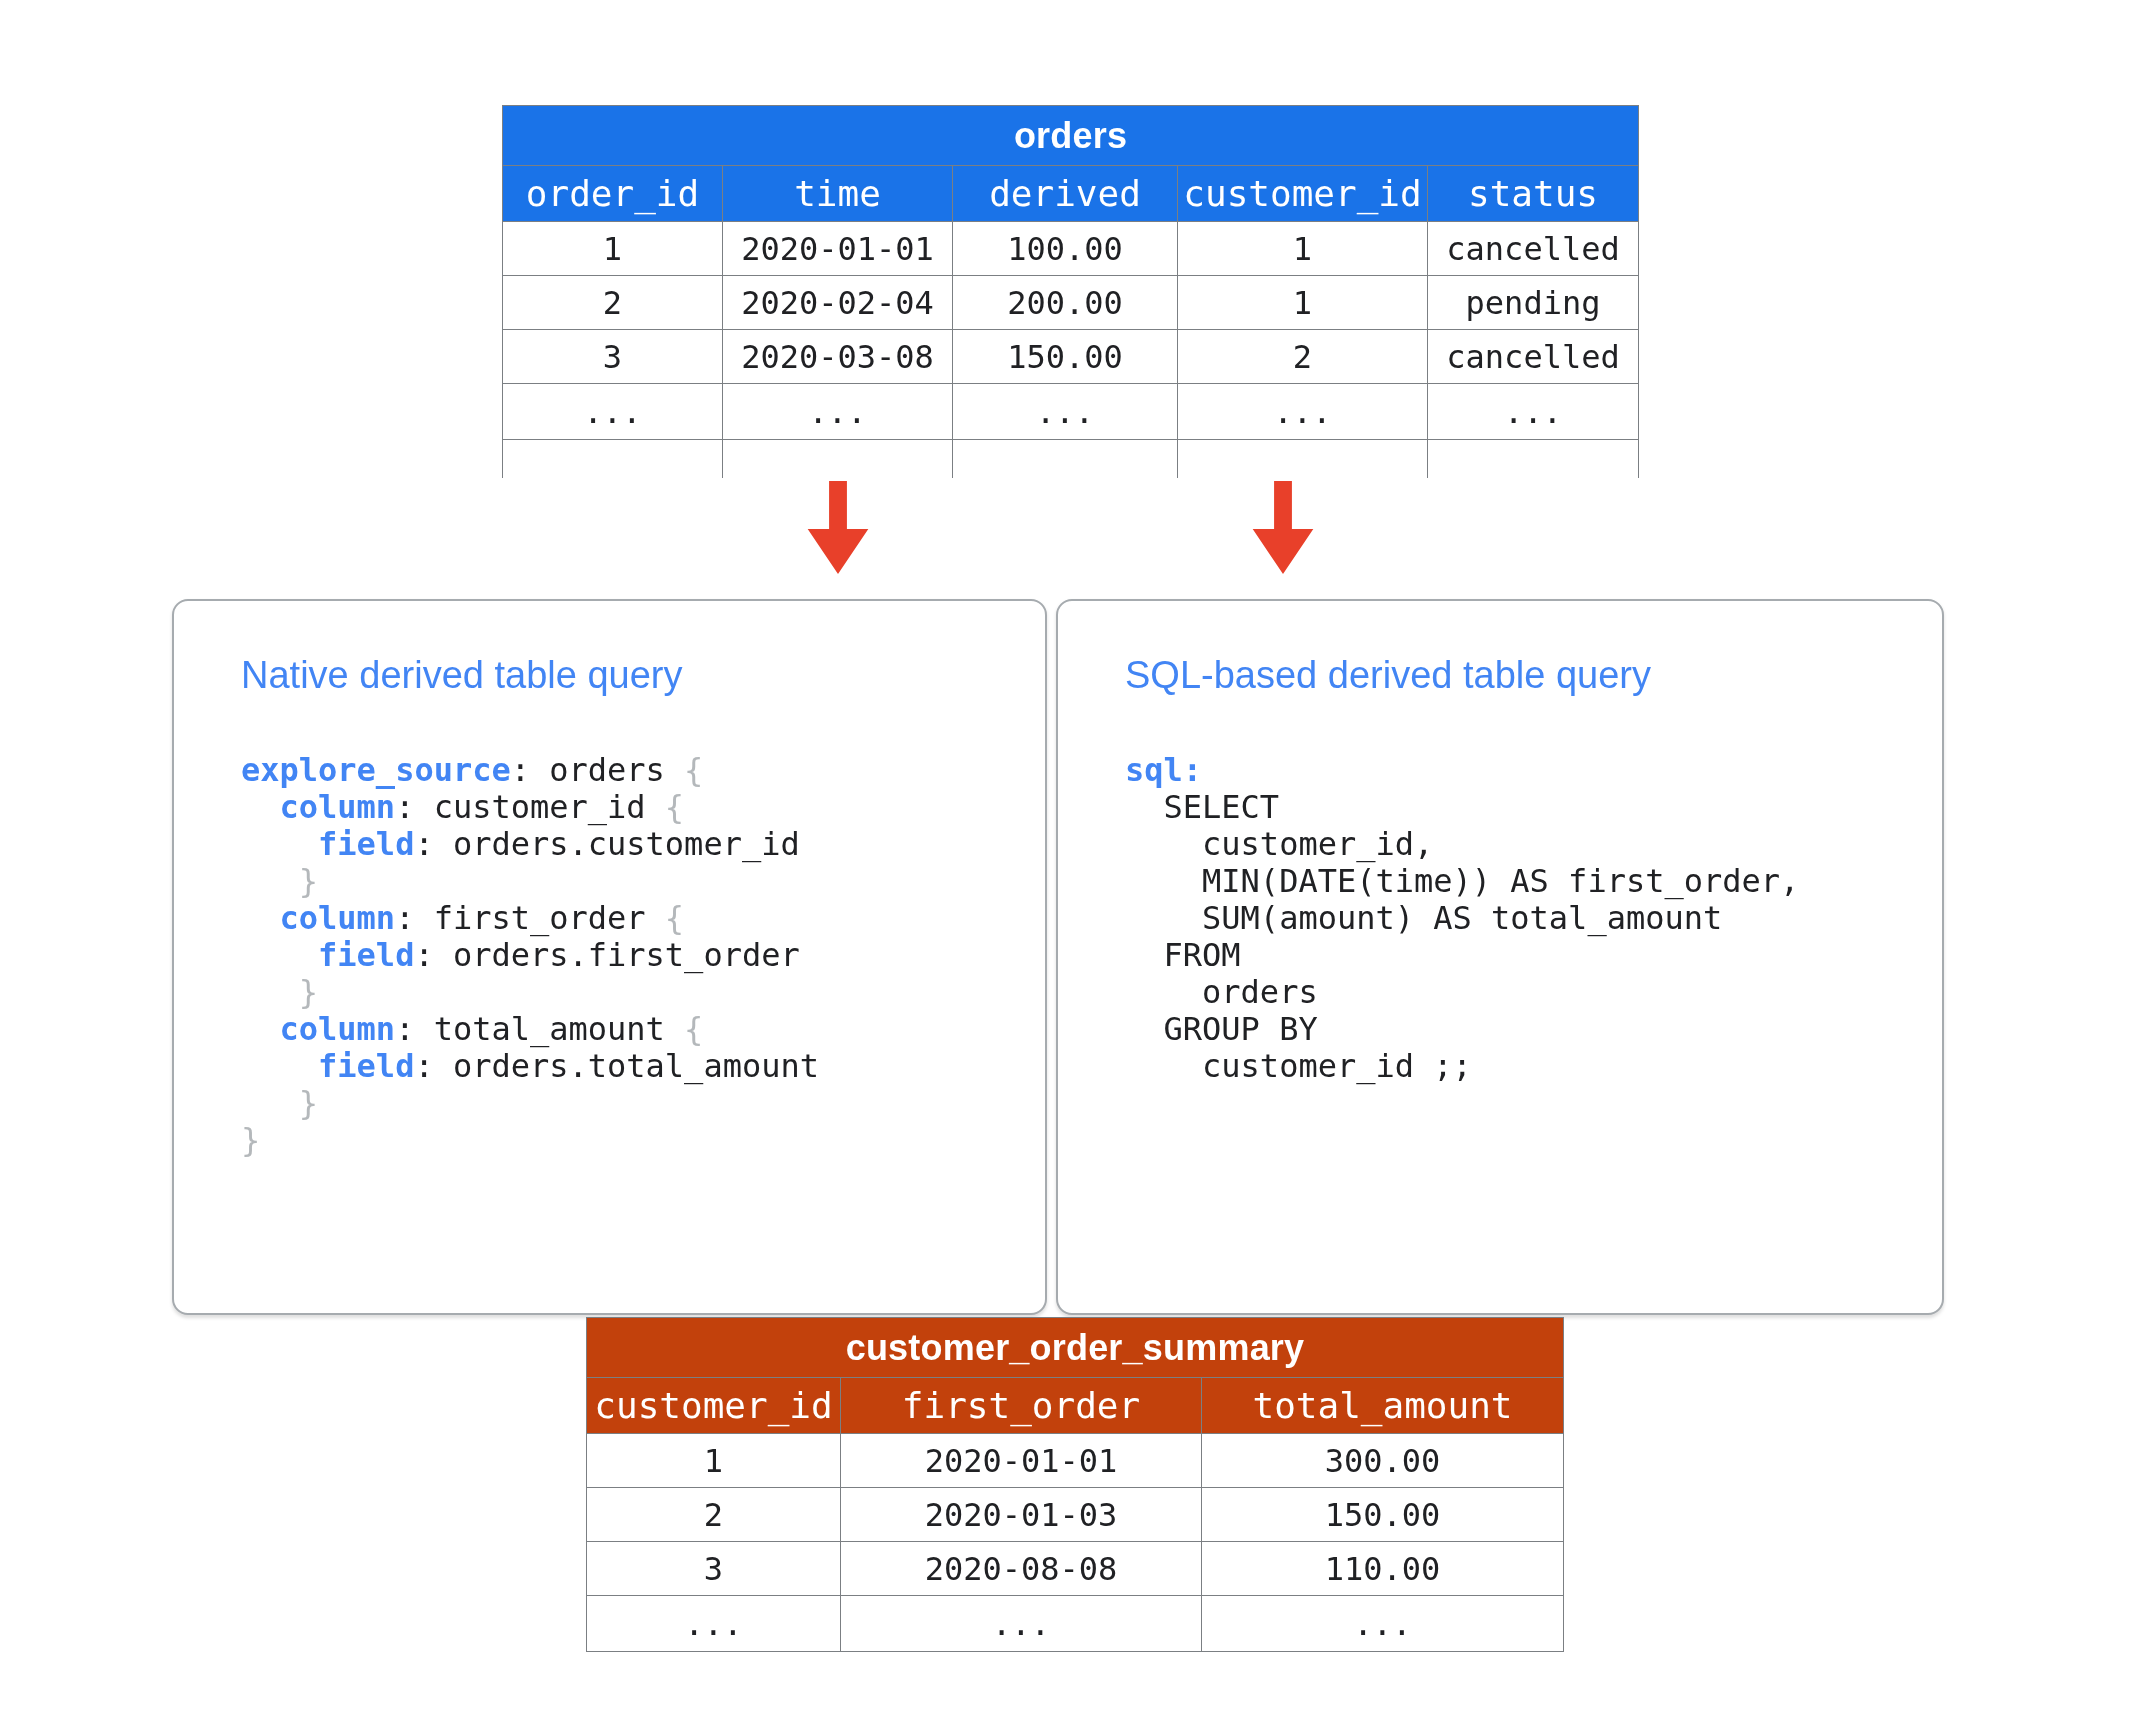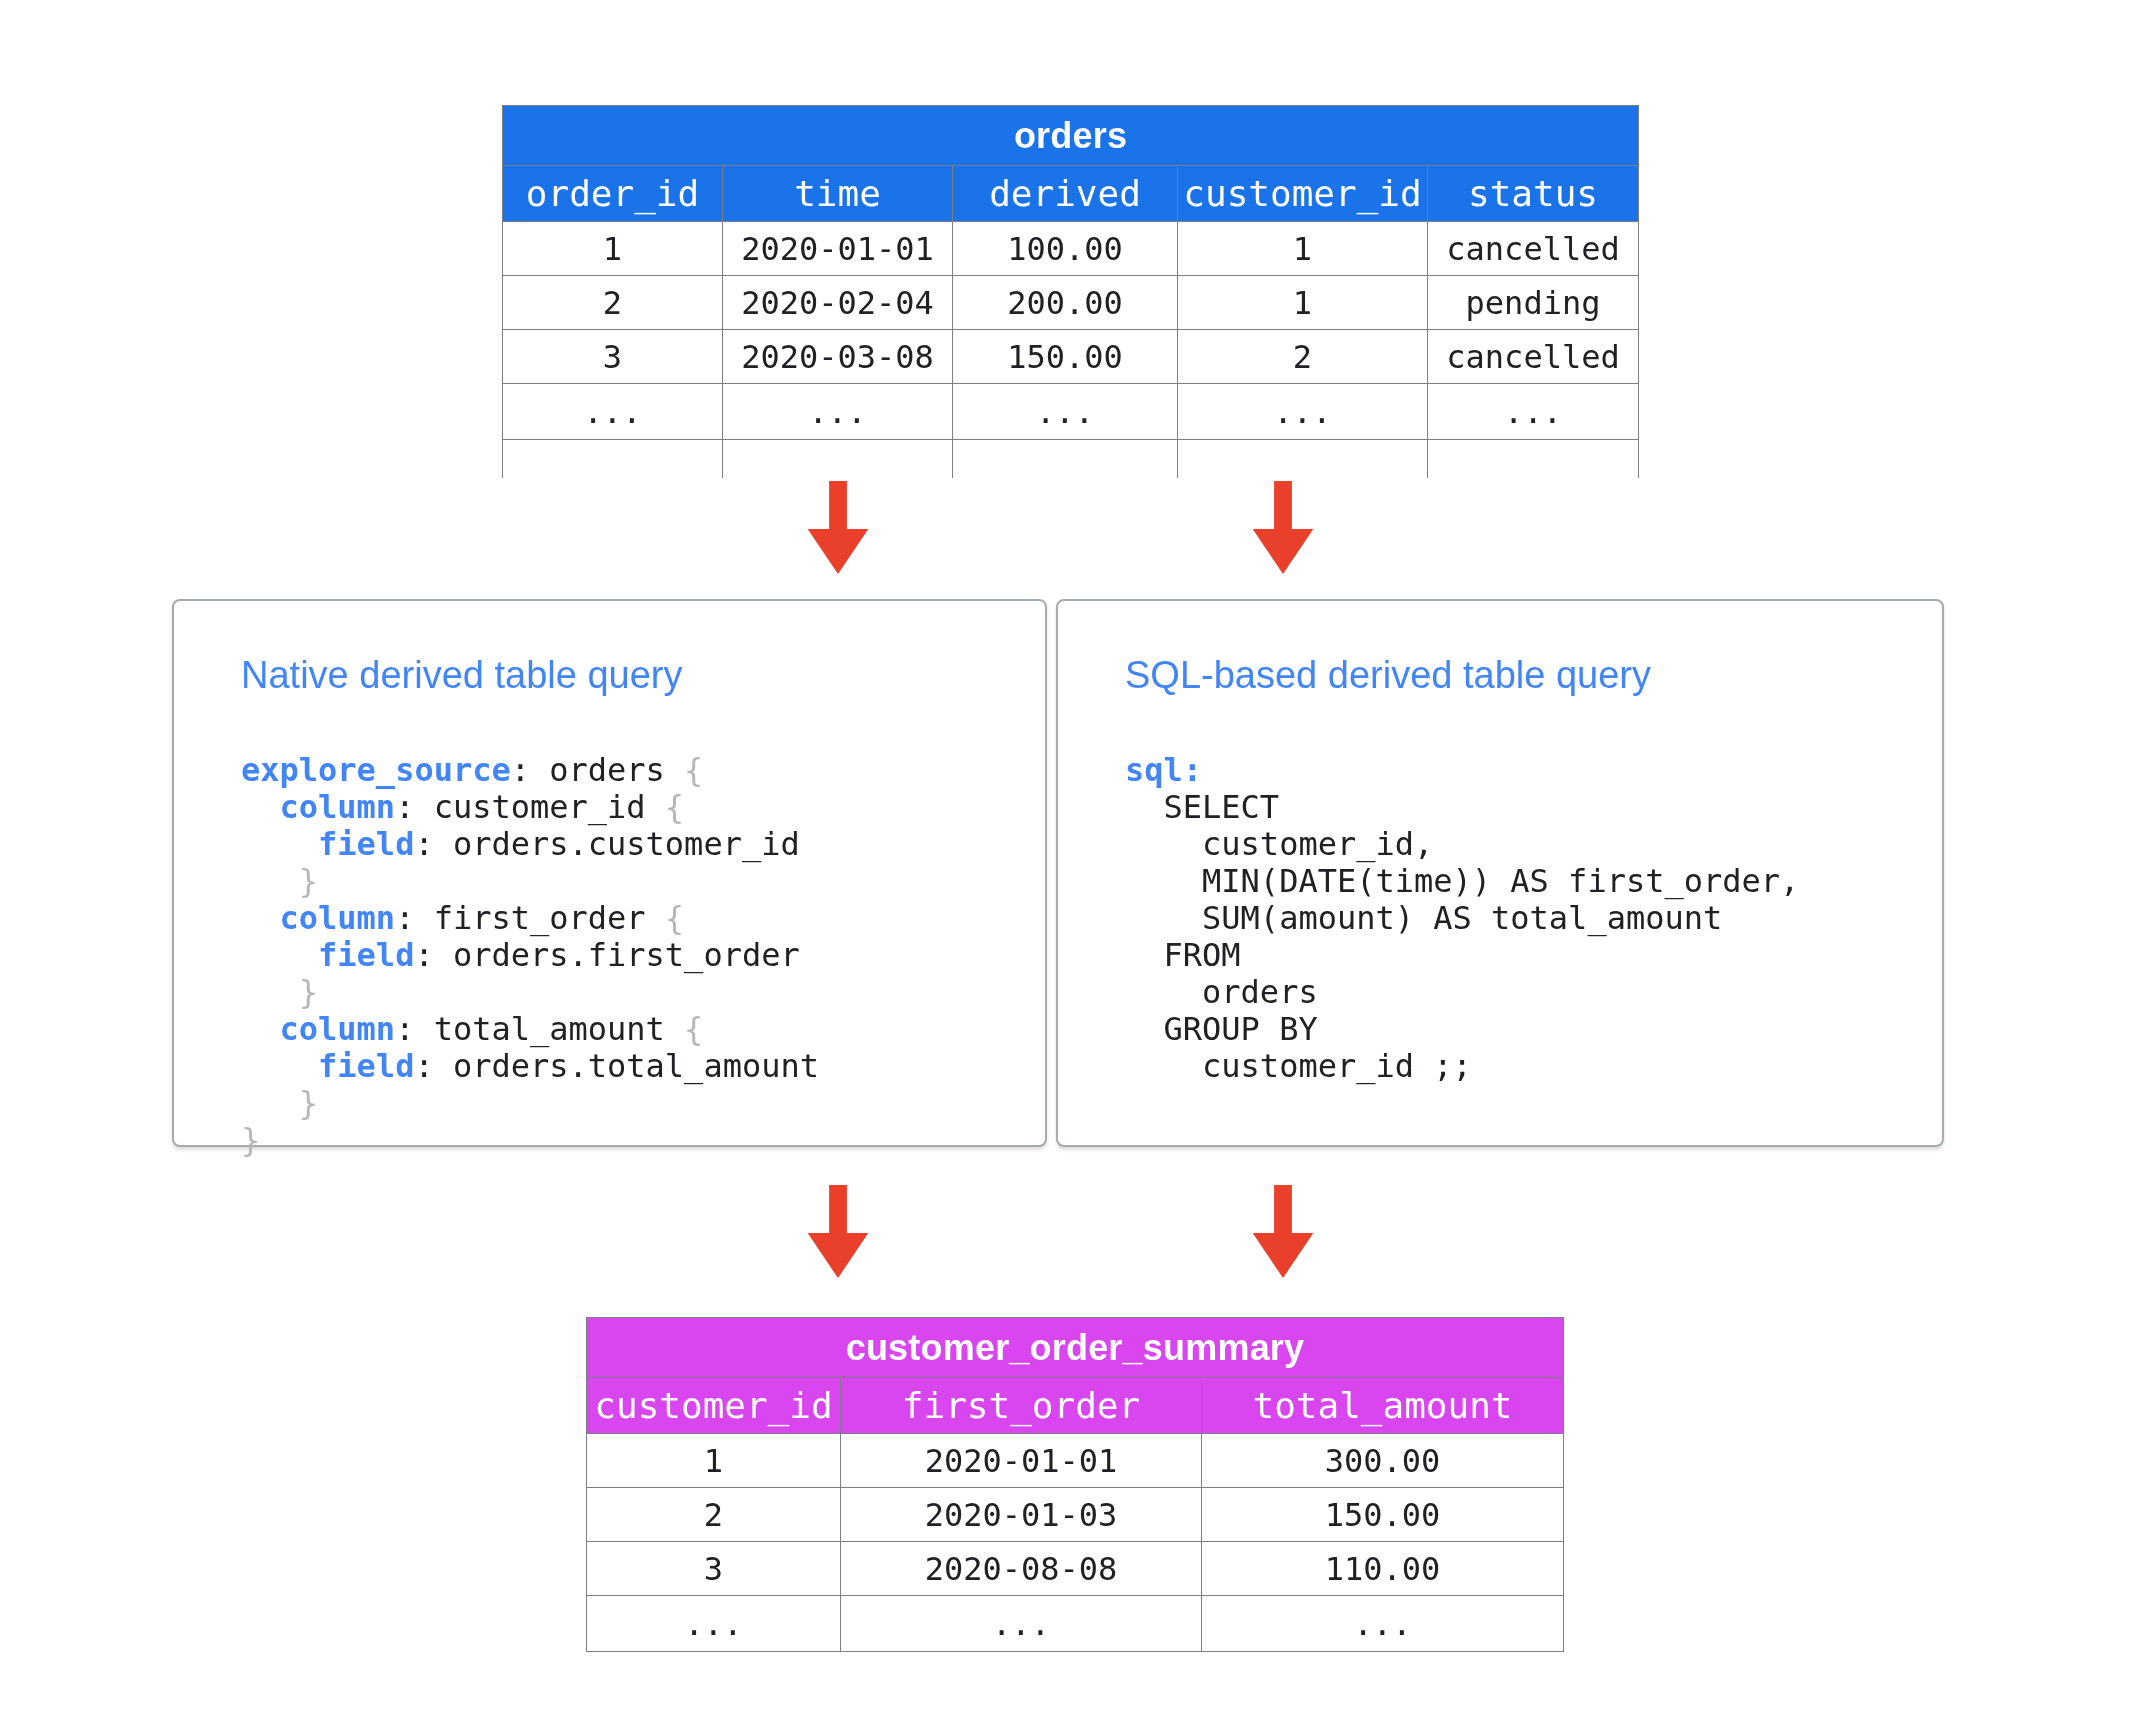--- a/index.html
+++ b/index.html
@@ -48,37 +48,37 @@
   .db-table .data-row td { height: 53px; }
   .db-table .dots-row td { height: 55px; }
   .db-table .stub-row td { height: 32px; border-bottom: none; }
 
   
   #orders-table { left: 502px; top: 105px; width: 1135px; }
   #orders-table .tbl-title, #orders-table .col-head { background: #1a73e8; }
 
   
   #summary-table { left: 586px; top: 1317px; width: 977px; }
-  #summary-table .tbl-title, #summary-table .col-head { background: #d946ef; }
+  #summary-table .tbl-title, #summary-table .col-head { background: #c2410c; }
 
   
   .arrow {
     position: absolute;
     width: 66px;
     height: 94px;
   }
   .arrow svg { display: block; width: 100%; height: 100%; }
 
   
   .query-card {
     position: absolute;
     top: 599px;
-    height: 548px;
+    height: 716px;
     border: 2.7px solid #a6abaf;
-    border-radius: 8px;
+    border-radius: 16px;
     background: #ffffff;
     box-sizing: border-box;
     box-shadow: 0 2.7px 3.6px rgba(0,0,0,.13);
   }
   #card-native { left: 172px; width: 875px; }
   #card-sql    { left: 1056px; width: 888px; }
 
   .card-title {
     position: absolute;
     left: 67px;

